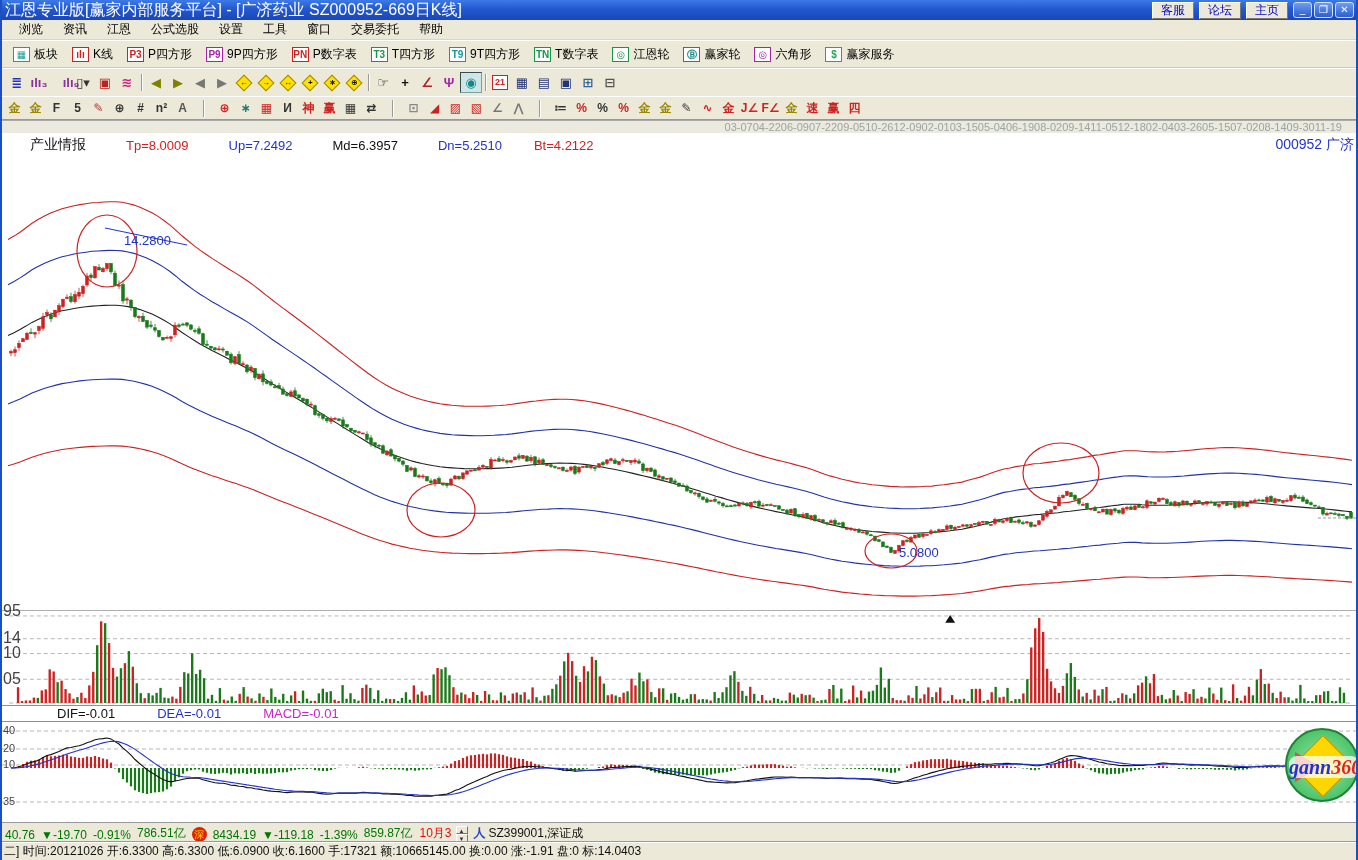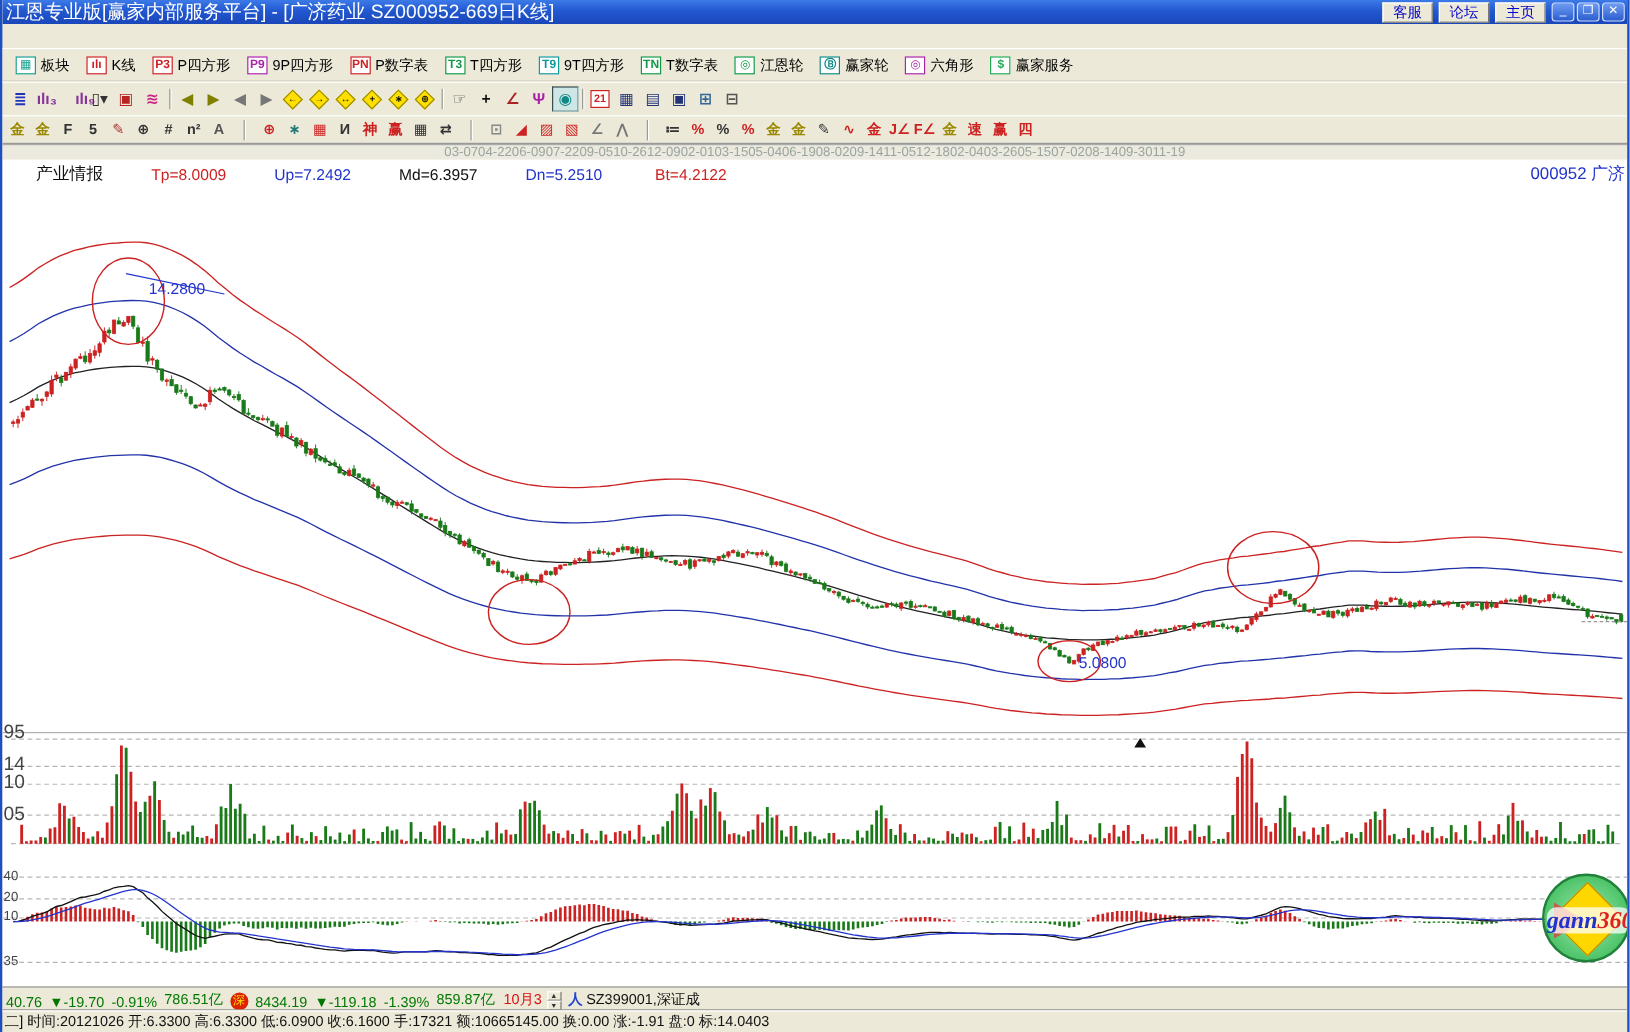--- a/index.html
+++ b/index.html
@@ -23,21 +23,21 @@
 .tb3{top:96px;height:24px;border-top:1px solid #fff;border-bottom:1px solid #999;padding-left:2px}
 .tool{width:22px;height:21px;display:flex;align-items:center;justify-content:center;font-size:13px;position:relative}
 .tool.sep{width:7px}
 .tool.sep i{display:block;width:0;height:17px;border-left:1px solid #9a9a9a;border-right:1px solid #fff}
 .tool.selected{border:1px solid #7aa0a0;background:#cfe6e6;border-style:inset}
 .tool.diamond-wrap .dmd{width:12px;height:12px;background:#ffe000;border:1px solid #9a8a00;transform:rotate(45deg);display:flex;align-items:center;justify-content:center}
 .tool.diamond-wrap .dmd b{transform:rotate(-45deg);font-size:8px;color:#111;font-weight:bold;line-height:1}
 .tool.boxed b{border:1px solid #cc2222;background:#fff;color:#cc2222;font-size:9px;padding:0 2px;line-height:13px}
 .tb3 .tool{width:21px;font-size:12px}
 
-.dateaxis{position:absolute;top:120px;left:0;right:0;height:13px;background:#eceade;border-top:1px solid #aaa;display:flex;justify-content:center;padding:0 14px;color:#9aa5a0;font-size:11px;line-height:12px}
+.dateaxis{position:absolute;top:120px;left:0;right:0;height:13px;background:#eceade;border-top:1px solid #aaa;display:flex;justify-content:flex-end;padding:0 14px;color:#9aa5a0;font-size:11px;line-height:12px}
 
 .chartwrap{position:absolute;top:133px;left:0;right:0;height:689px;background:#fff}
 .chartwrap svg{position:absolute;left:0;display:block}
 #mainsvg{top:0}
 #volsvg{top:477px;border-top:1px solid #b0b0b0}
 #macdsvg{top:589px}
 .legend{position:absolute;top:3px;left:28px;display:flex;gap:40px;font-size:13px;align-items:center}
 .legend .ind{font-size:14px;color:#111}
 .legend span{white-space:nowrap}
 .code-label{position:absolute;top:3px;right:2px;font-size:14px;color:#2233cc;white-space:nowrap}
@@ -73,20 +73,32 @@
       
     <button class="tb-btn"><span>客服</span></button><button class="tb-btn"><span>论坛</span></button><button class="tb-btn"><span>主页</span></button></span>
     <span class="winctl">
 
     <button class="wbtn"><span>_</span></button>
         <button class="wbtn"><span>❐</span></button>
         <button class="wbtn"><span>✕</span></button>
       </span>
   </div>
 
+  <div class="menubar">
+
+  <span>浏览</span>
+      <span>资讯</span>
+      <span>江恩</span>
+      <span>公式选股</span>
+      <span>设置</span>
+      <span>工具</span>
+      <span>窗口</span>
+      <span>交易委托</span>
+      <span>帮助</span>
+    </div>
 
   <div class="toolbar tb1">
 
       <span class="titem">
         <b class="badge" style="color: rgb(24, 160, 144);">▦</b>
         <span>板块</span>
       </span>
 
       <span class="titem">
         <b class="badge" style="color: rgb(204, 34, 34);">ılı</b>
@@ -1574,20 +1586,26 @@
         <line x1="1321" y1="93" x2="1321" y2="85.1" stroke="#1a7a1a" stroke-width="2.4"></line>
         <line x1="1325" y1="93" x2="1325" y2="84.8" stroke="#cc2222" stroke-width="2.4"></line>
         <line x1="1329" y1="93" x2="1329" y2="81.3" stroke="#1a7a1a" stroke-width="2.4"></line>
         <line x1="1333" y1="93" x2="1333" y2="80.9" stroke="#1a7a1a" stroke-width="2.4"></line>
         <line x1="1337" y1="93" x2="1337" y2="90.9" stroke="#1a7a1a" stroke-width="2.4"></line>
         <line x1="1341" y1="93" x2="1341" y2="91.0" stroke="#1a7a1a" stroke-width="2.4"></line>
         <line x1="1345" y1="93" x2="1345" y2="77.1" stroke="#1a7a1a" stroke-width="2.4"></line>
         <line x1="1349" y1="93" x2="1349" y2="82.7" stroke="#1a7a1a" stroke-width="2.4"></line>
         <polygon points="946,12 956,12 951,4" fill="#111"></polygon>
       </svg>
+    <div class="macdlabels">
+
+    <span style="color: rgb(17, 17, 17);">DIF=-0.01</span>
+        <span style="color: rgb(34, 51, 204);">DEA=-0.01</span>
+        <span style="color: rgb(204, 34, 204);">MACD=-0.01</span>
+      </div>
     <svg id="macdsvg" width="1358" height="100" viewBox="0 0 1358 100">
         <line x1="0" y1="9" x2="1358" y2="9" stroke="#b5b5b5" stroke-dasharray="4,3" stroke-width="1"></line>
         <line x1="0" y1="27" x2="1358" y2="27" stroke="#b5b5b5" stroke-dasharray="4,3" stroke-width="1"></line>
         <line x1="0" y1="43" x2="1358" y2="43" stroke="#b5b5b5" stroke-dasharray="4,3" stroke-width="1"></line>
         <line x1="0" y1="80" x2="1358" y2="80" stroke="#b5b5b5" stroke-dasharray="4,3" stroke-width="1"></line>
         <line x1="9" y1="46" x2="9" y2="46.0" stroke="#cc2222" stroke-width="2.2"></line>
         <line x1="13" y1="46" x2="13" y2="45.6" stroke="#cc2222" stroke-width="2.2"></line>
         <line x1="17" y1="46" x2="17" y2="44.0" stroke="#cc2222" stroke-width="2.2"></line>
         <line x1="21" y1="46" x2="21" y2="42.0" stroke="#cc2222" stroke-width="2.2"></line>
         <line x1="25" y1="46" x2="25" y2="39.8" stroke="#cc2222" stroke-width="2.2"></line>
@@ -1923,21 +1941,21 @@
         <line x1="1345" y1="46" x2="1345" y2="51.6" stroke="#1a7a1a" stroke-width="2.2"></line>
         <line x1="1349" y1="46" x2="1349" y2="51.1" stroke="#1a7a1a" stroke-width="2.2"></line>
         <polyline points="9,46.0 13,45.8 17,44.8 21,43.4 25,41.7 29,40.4 33,39.4 37,37.9 41,35.6 45,33.4 49,32.6 53,31.0 57,29.4 61,27.5 65,25.9 69,25.5 73,24.5 77,23.7 81,22.6 85,20.7 89,19.6 93,17.8 97,17.0 101,16.6 105,16.0 109,16.9 113,19.6 117,22.0 121,26.2 125,29.4 129,33.2 133,37.5 137,41.0 141,44.3 145,47.7 149,50.2 153,52.6 157,55.2 161,57.6 165,59.0 169,59.9 173,59.0 177,58.2 181,57.3 185,56.5 189,56.3 193,56.2 197,56.3 201,57.7 205,58.8 209,59.8 213,60.7 217,61.1 221,61.3 225,62.0 229,63.3 233,63.4 237,64.2 241,64.5 245,65.6 249,65.7 253,66.8 257,67.1 261,68.0 265,68.6 269,69.1 273,69.5 277,69.6 281,70.2 285,70.6 289,70.1 293,70.0 297,69.9 301,69.9 305,70.1 309,69.9 313,70.8 317,71.4 321,71.9 325,72.3 329,72.0 333,71.5 337,71.0 341,71.1 345,71.0 349,71.1 353,71.1 357,70.7 361,70.3 365,70.5 369,71.0 373,71.3 377,71.3 381,71.9 385,71.8 389,72.1 393,72.3 397,72.5 401,72.8 405,73.5 409,73.4 413,74.1 417,74.2 421,74.0 425,74.1 429,74.1 433,73.4 437,73.1 441,72.6 445,72.1 449,70.5 453,68.6 457,67.3 461,65.2 465,63.1 469,61.2 473,59.6 477,57.7 481,55.9 485,54.6 489,52.5 493,50.9 497,49.7 501,48.5 505,47.8 509,47.1 513,46.1 517,45.5 521,44.6 525,44.7 529,44.3 533,44.8 537,44.7 541,45.2 545,45.6 549,46.2 553,46.7 557,47.2 561,48.0 565,48.5 569,48.5 573,49.2 577,49.0 581,48.7 585,48.5 589,48.2 593,48.3 597,47.6 601,47.3 605,46.4 609,45.5 613,45.4 617,45.1 621,44.7 625,44.5 629,44.4 633,44.2 637,44.4 641,45.6 645,46.2 649,47.1 653,48.3 657,49.3 661,50.4 665,51.1 669,52.0 673,52.8 677,53.8 681,54.4 685,55.4 689,56.3 693,57.0 697,57.9 701,58.7 705,59.6 709,59.9 713,60.2 717,60.4 721,60.7 725,60.9 729,60.8 733,60.6 737,59.9 741,59.2 745,58.8 749,58.0 753,57.2 757,56.9 761,56.4 765,55.9 769,55.4 773,55.0 777,55.0 781,55.0 785,55.4 789,55.0 793,55.3 797,55.7 801,55.6 805,55.8 809,55.6 813,56.0 817,56.0 821,56.2 825,56.5 829,56.2 833,56.3 837,56.1 841,56.4 845,56.6 849,56.7 853,56.7 857,57.0 861,57.1 865,57.3 869,57.5 873,58.1 877,58.6 881,59.5 885,60.2 889,61.1 893,61.5 897,60.9 901,59.7 905,58.7 909,57.3 913,55.7 917,54.7 921,53.3 925,52.3 929,50.9 933,49.9 937,48.8 941,47.9 945,46.7 949,46.1 953,45.5 957,44.9 961,44.2 965,43.9 969,43.5 973,43.1 977,42.6 981,42.2 985,42.2 989,42.3 993,41.7 997,41.7 1001,41.6 1005,41.3 1009,41.6 1013,41.7 1017,42.0 1021,42.4 1025,42.6 1029,43.3 1033,43.7 1037,43.6 1041,42.8 1045,41.7 1049,40.7 1053,39.5 1057,37.6 1061,35.9 1065,34.2 1069,33.6 1073,33.7 1077,34.4 1081,35.2 1085,36.4 1089,37.5 1093,38.8 1097,40.0 1101,40.6 1105,41.8 1109,42.3 1113,42.8 1117,43.5 1121,43.6 1125,43.5 1129,43.7 1133,43.5 1137,43.5 1141,43.4 1145,42.7 1149,42.5 1153,42.2 1157,41.5 1161,41.0 1165,41.4 1169,41.9 1173,41.9 1177,42.5 1181,42.4 1185,42.8 1189,43.1 1193,43.0 1197,43.0 1201,43.3 1205,43.3 1209,43.5 1213,44.0 1217,44.2 1221,44.2 1225,44.6 1229,44.7 1233,45.4 1237,45.2 1241,45.5 1245,45.4 1249,45.0 1253,44.7 1257,44.4 1261,44.3 1265,43.8 1269,44.0 1273,43.8 1277,44.0 1281,44.0 1285,44.1 1289,43.5 1293,43.4 1297,43.3 1301,43.8 1305,44.4 1309,45.1 1313,45.8 1317,46.5 1321,47.9 1325,48.9 1329,49.6 1333,50.3 1337,50.9 1341,51.4 1345,52.0 1349,52.4 " fill="none" stroke="#111111" stroke-width="1.1"></polyline>
         <polyline points="9,46.0 13,46.0 17,45.7 21,45.3 25,44.6 29,43.7 33,42.9 37,41.9 41,40.6 45,39.2 49,37.8 53,36.5 57,35.1 61,33.5 65,32.0 69,30.7 73,29.5 77,28.3 81,27.2 85,25.9 89,24.6 93,23.3 97,22.0 101,20.9 105,20.0 109,19.3 113,19.4 117,19.9 121,21.2 125,22.8 129,24.9 133,27.4 137,30.1 141,33.0 145,35.9 149,38.8 153,41.6 157,44.3 161,47.0 165,49.4 169,51.5 173,53.0 177,54.0 181,54.7 185,55.0 189,55.3 193,55.5 197,55.6 201,56.0 205,56.6 209,57.2 213,57.9 217,58.5 221,59.1 225,59.7 229,60.4 233,61.0 237,61.6 241,62.2 245,62.9 249,63.5 253,64.1 257,64.7 261,65.4 265,66.0 269,66.6 273,67.2 277,67.7 281,68.2 285,68.7 289,68.9 293,69.2 297,69.3 301,69.4 305,69.6 309,69.6 313,69.9 317,70.2 321,70.5 325,70.9 329,71.1 333,71.2 337,71.1 341,71.1 345,71.1 349,71.1 353,71.1 357,71.0 361,70.9 365,70.8 369,70.9 373,70.9 377,71.0 381,71.2 385,71.3 389,71.5 393,71.6 397,71.8 401,72.0 405,72.3 409,72.5 413,72.8 417,73.1 421,73.3 425,73.4 429,73.6 433,73.5 437,73.4 441,73.3 445,73.0 449,72.5 453,71.8 457,70.9 461,69.7 465,68.4 469,67.0 473,65.5 477,63.9 481,62.3 485,60.8 489,59.1 493,57.5 497,55.9 501,54.4 505,53.1 509,51.9 513,50.8 517,49.7 521,48.7 525,47.9 529,47.2 533,46.7 537,46.3 541,46.1 545,46.0 549,46.0 553,46.2 557,46.4 561,46.7 565,47.1 569,47.3 573,47.7 577,48.0 581,48.1 585,48.2 589,48.2 593,48.2 597,48.1 601,47.9 605,47.6 609,47.2 613,46.8 617,46.5 621,46.1 625,45.8 629,45.5 633,45.3 637,45.1 641,45.2 645,45.4 649,45.7 653,46.3 657,46.9 661,47.6 665,48.3 669,49.0 673,49.8 677,50.6 681,51.3 685,52.1 689,53.0 693,53.8 697,54.6 701,55.4 705,56.3 709,57.0 713,57.6 717,58.2 721,58.7 725,59.1 729,59.5 733,59.7 737,59.7 741,59.6 745,59.5 749,59.2 753,58.8 757,58.4 761,58.0 765,57.6 769,57.1 773,56.7 777,56.4 781,56.1 785,55.9 789,55.7 793,55.7 797,55.7 801,55.7 805,55.7 809,55.7 813,55.7 817,55.8 821,55.9 825,56.0 829,56.0 833,56.1 837,56.1 841,56.1 845,56.2 849,56.3 853,56.4 857,56.5 861,56.6 865,56.8 869,56.9 873,57.1 877,57.4 881,57.9 885,58.3 889,58.9 893,59.4 897,59.7 901,59.7 905,59.5 909,59.1 913,58.4 917,57.7 921,56.8 925,55.9 929,54.9 933,53.9 937,52.9 941,51.9 945,50.9 949,49.9 953,49.0 957,48.2 961,47.4 965,46.7 969,46.1 973,45.5 977,44.9 981,44.3 985,43.9 989,43.6 993,43.2 997,42.9 1001,42.6 1005,42.4 1009,42.2 1013,42.1 1017,42.1 1021,42.2 1025,42.2 1029,42.5 1033,42.7 1037,42.9 1041,42.9 1045,42.6 1049,42.2 1053,41.7 1057,40.9 1061,39.9 1065,38.7 1069,37.7 1073,36.9 1077,36.4 1081,36.1 1085,36.2 1089,36.5 1093,36.9 1097,37.5 1101,38.2 1105,38.9 1109,39.6 1113,40.2 1117,40.9 1121,41.4 1125,41.8 1129,42.2 1133,42.5 1137,42.7 1141,42.8 1145,42.8 1149,42.7 1153,42.6 1157,42.4 1161,42.1 1165,42.0 1169,42.0 1173,41.9 1177,42.1 1181,42.1 1185,42.3 1189,42.4 1193,42.5 1197,42.6 1201,42.8 1205,42.9 1209,43.0 1213,43.2 1217,43.4 1221,43.6 1225,43.8 1229,44.0 1233,44.2 1237,44.4 1241,44.6 1245,44.8 1249,44.8 1253,44.8 1257,44.7 1261,44.6 1265,44.5 1269,44.4 1273,44.3 1277,44.2 1281,44.2 1285,44.2 1289,44.0 1293,43.9 1297,43.8 1301,43.8 1305,43.9 1309,44.2 1313,44.5 1317,44.9 1321,45.5 1325,46.2 1329,46.9 1333,47.5 1337,48.2 1341,48.8 1345,49.5 1349,50.1 " fill="none" stroke="#2233cc" stroke-width="1.1"></polyline>
       </svg>
 
     <div class="legend">
       <span class="ind">产业情报</span>
       <span>
         
-      <span style="margin-right: 40px; color: rgb(204, 34, 34);">Tp=8.0009</span><span style="margin-right: 40px; color: rgb(34, 51, 204);">Up=7.2492</span><span style="margin-right: 40px; color: rgb(17, 17, 17);">Md=6.3957</span><span style="margin-right: 44px; color: rgb(34, 51, 204);">Dn=5.2510</span><span style="margin-right: 40px; color: rgb(204, 34, 34);">Bt=4.2122</span></span>
+      <span style="margin-right: 40px; color: rgb(204, 34, 34);">Tp=8.0009</span><span style="margin-right: 40px; color: rgb(34, 51, 204);">Up=7.2492</span><span style="margin-right: 40px; color: rgb(17, 17, 17);">Md=6.3957</span><span style="margin-right: 32px; color: rgb(34, 51, 204);">Dn=5.2510</span><span style="margin-right: 40px; color: rgb(204, 34, 34);">Bt=4.2122</span></span>
     </div>
     <div class="code-label">000952 广济</div>
 
     <span class="vlabel" style="top:472px">95</span>
     <span class="vlabel" style="top:499px">14</span>
     <span class="vlabel" style="top:514px">10</span>
     <span class="vlabel" style="top:540px">05</span>
 
     <span class="mlabel" style="top:592px">40</span>
     <span class="mlabel" style="top:610px">20</span>

